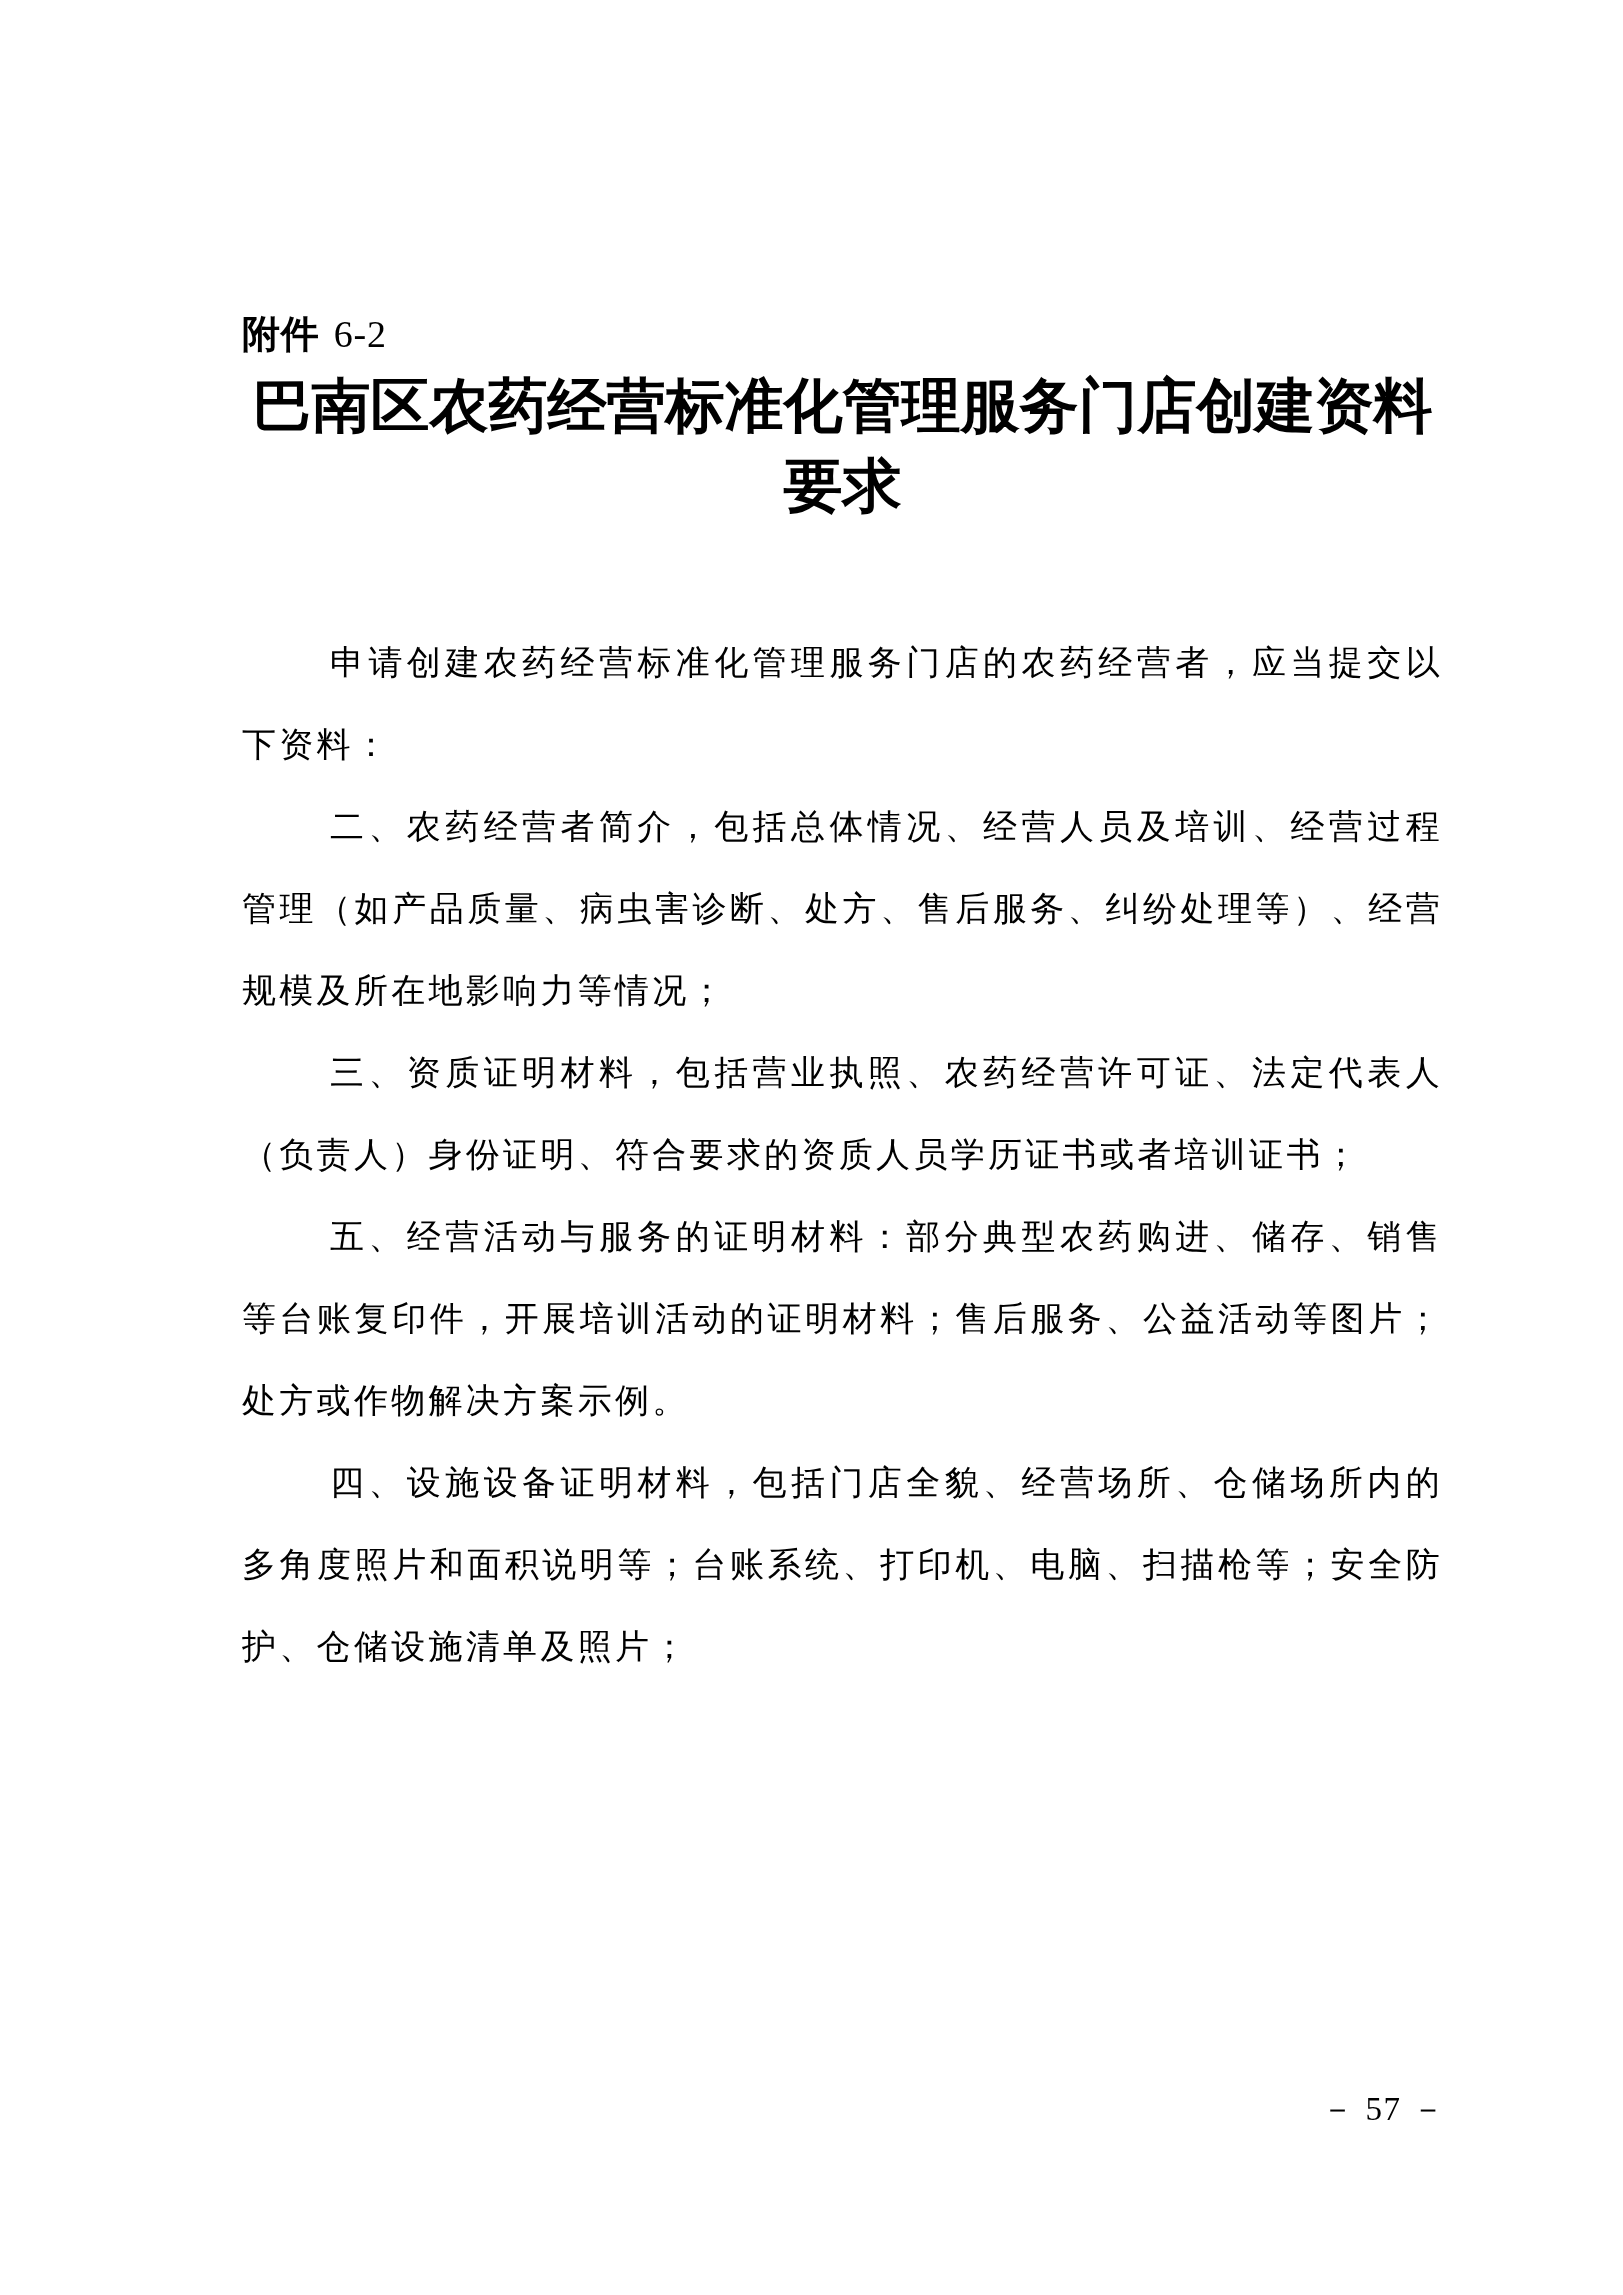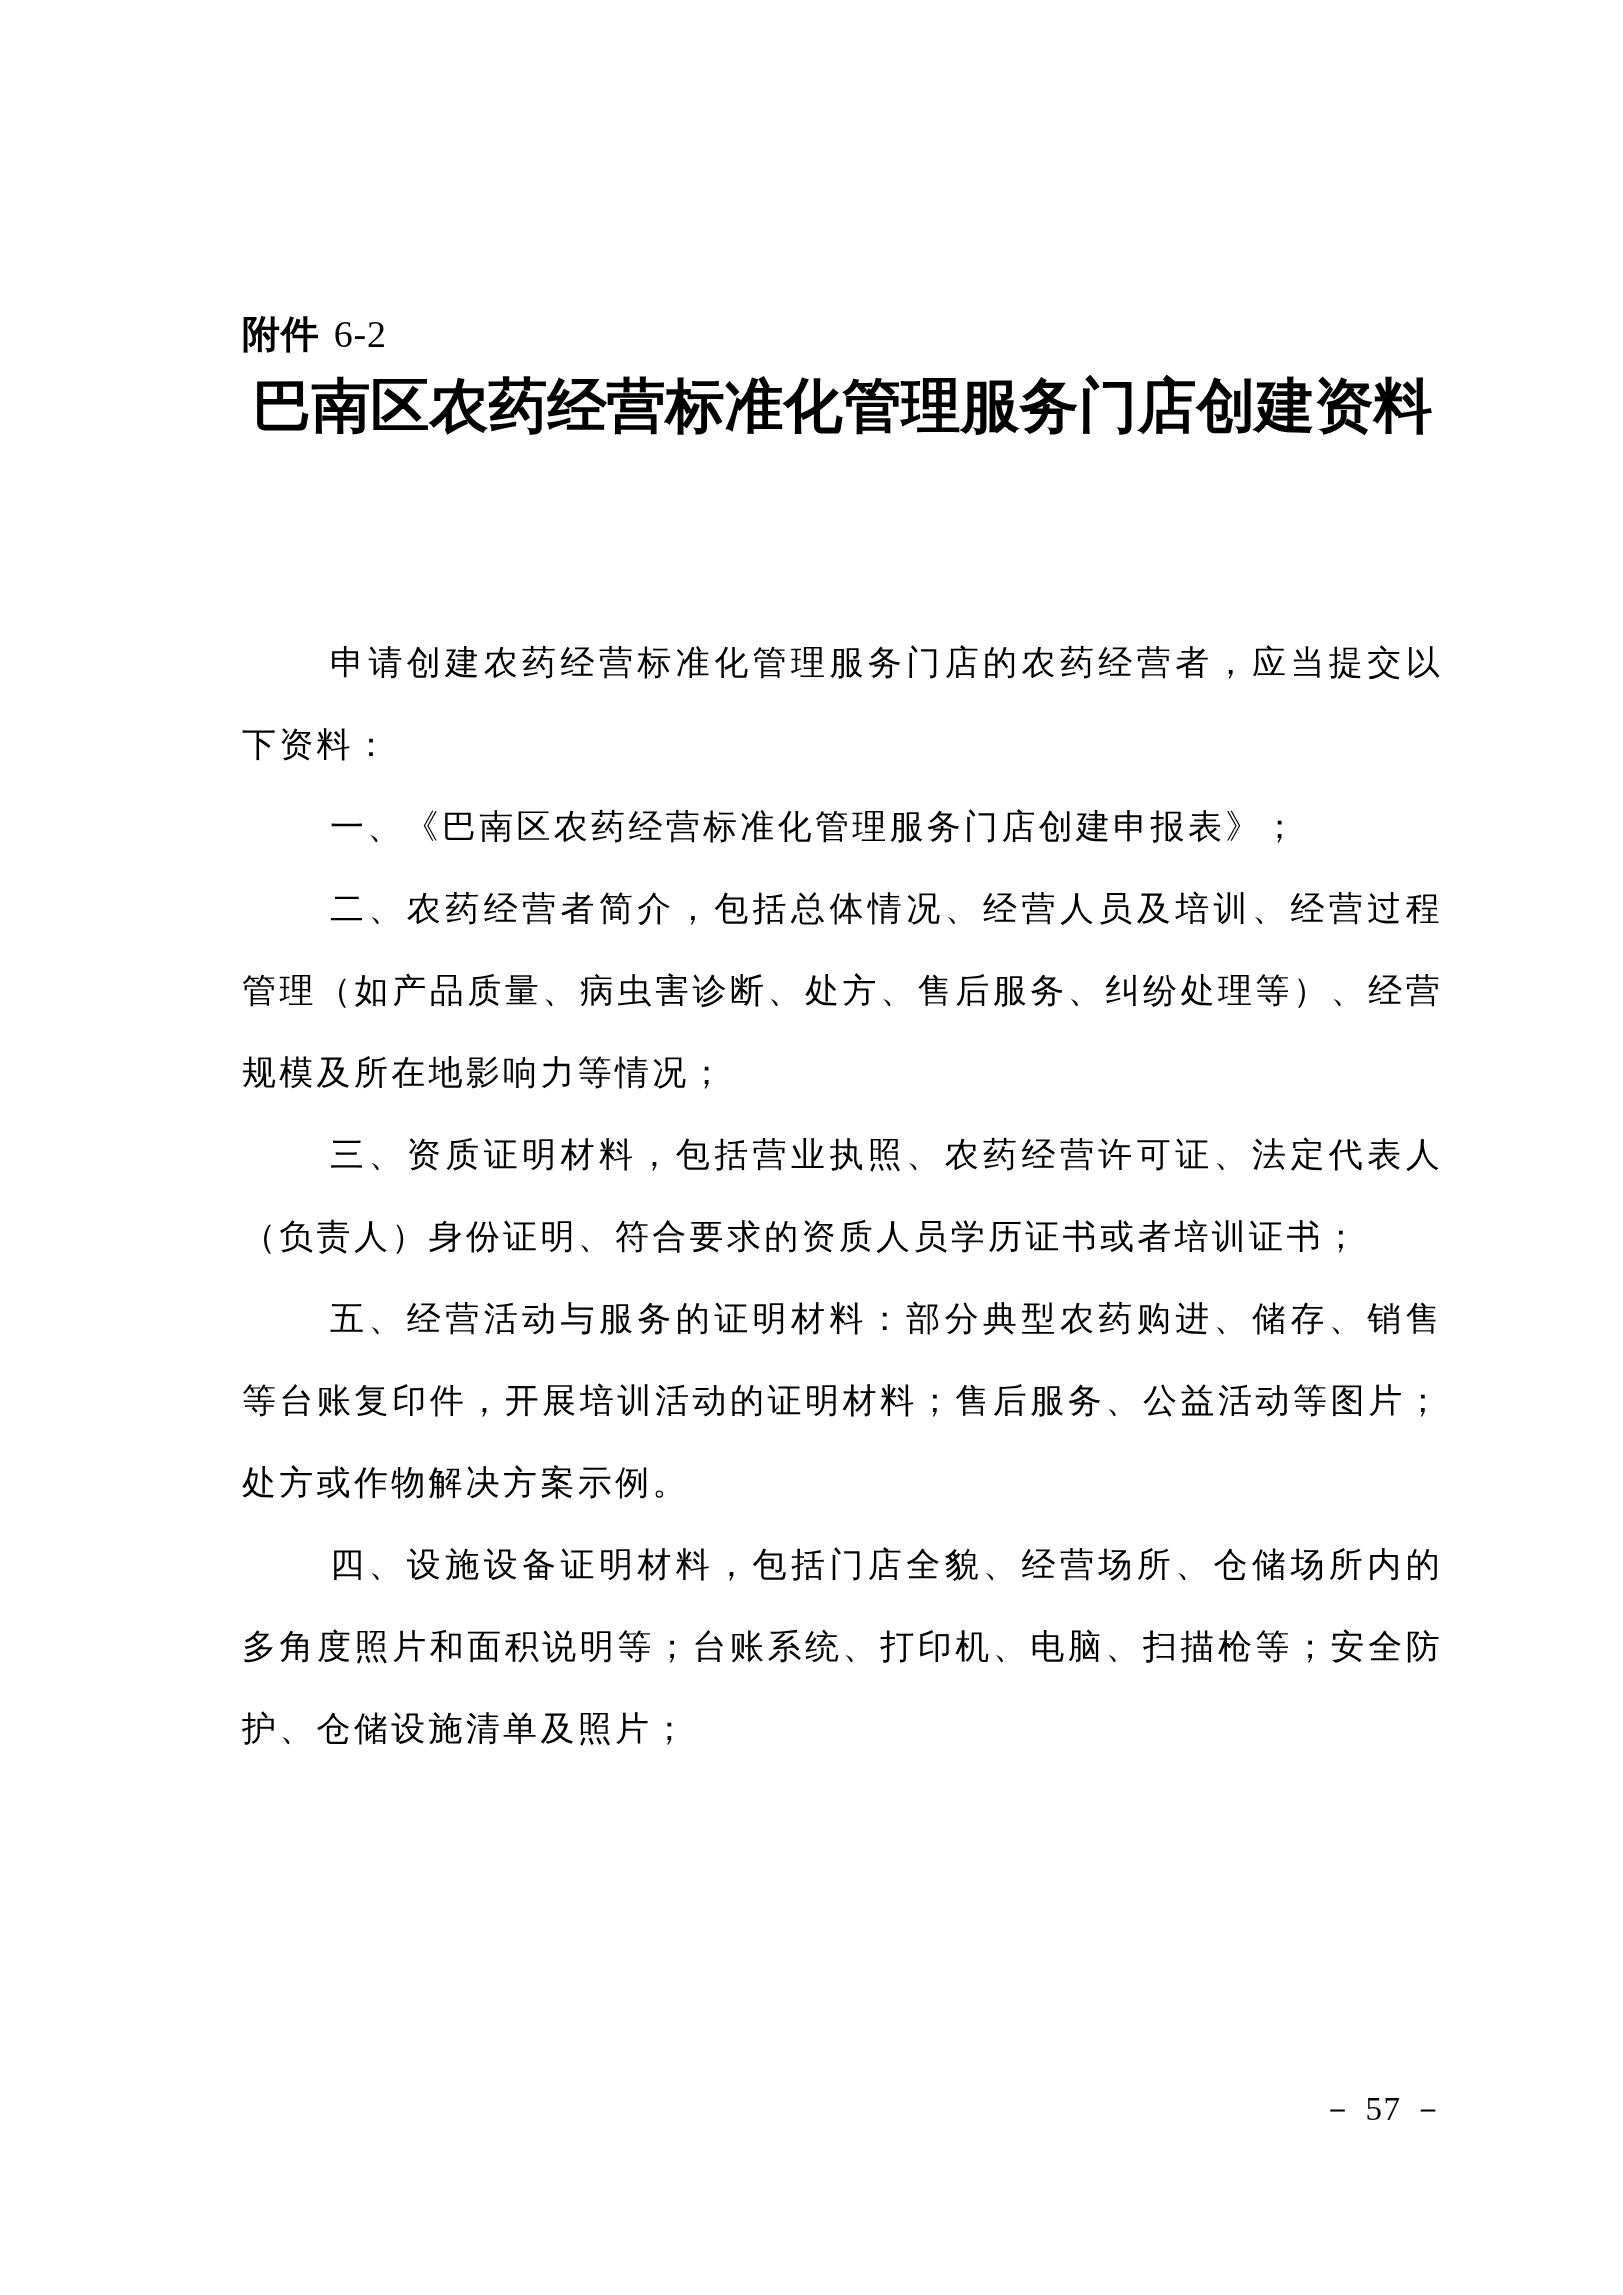--- a/index.html
+++ b/index.html
@@ -87,25 +87,25 @@
 
 <div class="page">
 
   <div class="attachment-label">
     <span>附件</span>
     <span class="num">6-2</span>
   </div>
 
   <h1 class="doc-title" style="margin:0;">
     <span class="line">巴南区农药经营标准化管理服务门店创建资料</span>
+    <span class="line">要求</span>
   </h1>
 
   <div class="body-text">
     <p class="para">申请创建农药经营标准化管理服务门店的农药经营者，应当提交以下资料：</p>
-    <p class="para">一、《巴南区农药经营标准化管理服务门店创建申报表》；</p>
     <p class="para">二、农药经营者简介，包括总体情况、经营人员及培训、经营过程管理（如产品质量、病虫害诊断、处方、售后服务、纠纷处理等）、经营规模及所在地影响力等情况；</p>
     <p class="para">三、资质证明材料，包括营业执照、农药经营许可证、法定代表人（负责人）身份证明、符合要求的资质人员学历证书或者培训证书；</p>
     <p class="para">五、经营活动与服务的证明材料：部分典型农药购进、储存、销售等台账复印件，开展培训活动的证明材料；售后服务、公益活动等图片；处方或作物解决方案示例。</p>
     <p class="para">四、设施设备证明材料，包括门店全貌、经营场所、仓储场所内的多角度照片和面积说明等；台账系统、打印机、电脑、扫描枪等；安全防护、仓储设施清单及照片；</p>
   </div>
 
   <div class="page-number">－ 57 －</div>
 
 </div>
 

